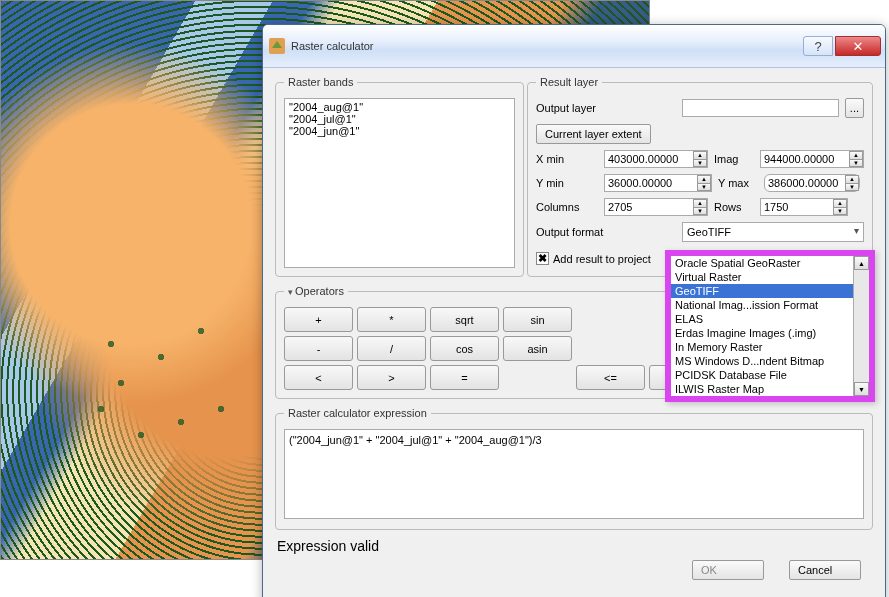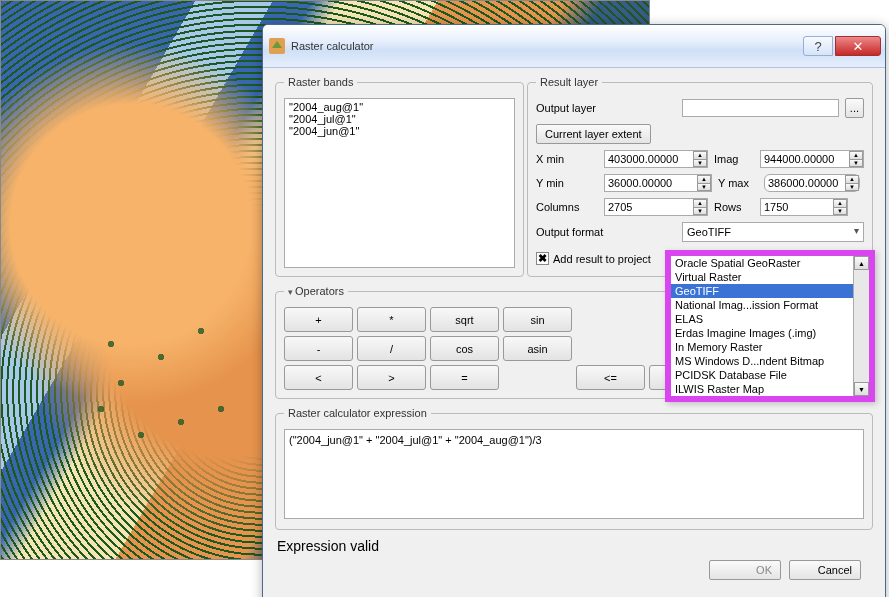--- a/index.html
+++ b/index.html
@@ -217,21 +217,21 @@
     font:11px "Segoe UI",sans-serif;
     resize:none;
   }
 
   .status { margin:6px 2px 0 2px; font-size:14px; }
 
   .footer {
     display:flex; justify-content:flex-end; gap:8px;
     padding:6px 12px 0 12px;
   }
-  .footer .qbtn { width:72px; text-align:right; }
+  .footer .qbtn { width:72px; text-align:left;margin-left:17px; }
   .footer .qbtn.ok { color:#888; }
 
   
   .dropdown {
     position:absolute;
     left:402px;
     top:225px;
     width:210px;
     background:#fff;
     border:6px solid #d946ef;

